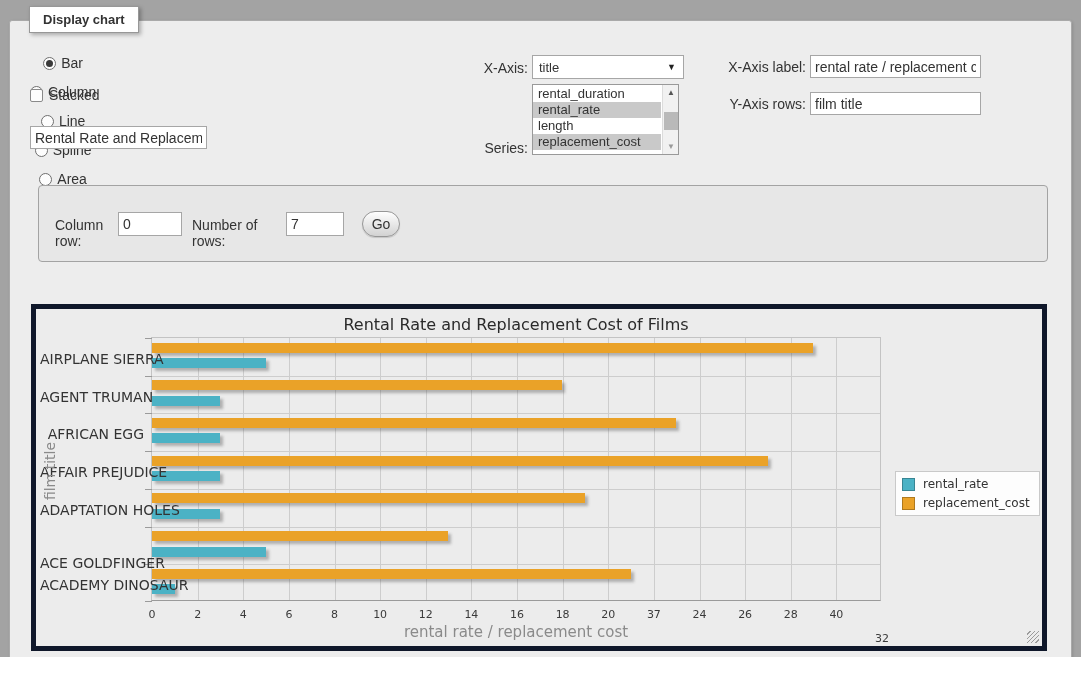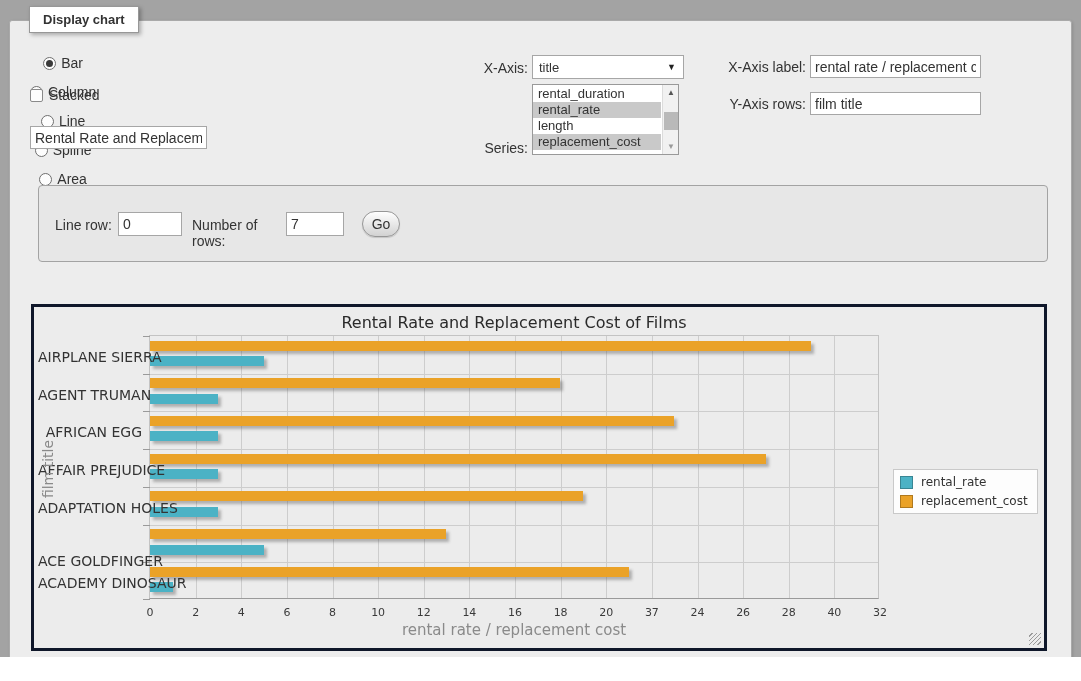--- a/index.html
+++ b/index.html
@@ -59,21 +59,21 @@
   .startrow-input { position:absolute; left:118px; top:212px; width:64px; height:24px; }
   .lbl-numrows { left:192px; top:217px; width:92px; text-align:left; }
   .numrows-input { position:absolute; left:286px; top:212px; width:58px; height:24px; }
   .go-btn { position:absolute; left:362px; top:211px; width:38px; height:26px; border-radius:13px;
     border:1px solid #969696; background:linear-gradient(#fefefe,#d2d2d2); font-size:14px; color:#333;
     font-family:"Liberation Sans", sans-serif; text-align:center; line-height:24px;
     box-shadow:0 1px 1px rgba(0,0,0,0.15); cursor:pointer; }
 
   
   .chart-box { position:absolute; left:31px; top:304px; width:1016px; height:347px;
-    background:#ececec; border:3px solid #0f172a; font-family:"DejaVu Sans", sans-serif; }
+    background:#ececec; border:5px solid #0f172a; font-family:"DejaVu Sans", sans-serif; }
   .chart-title { position:absolute; left:115px; top:6px; width:730px; text-align:center;
     font-size:16px; color:#2a2a2a; }
   .plot { position:absolute; left:115px; top:28px; width:730px; height:264px;
     border:1px solid #c3c3c3; border-bottom:1px solid #9a9a9a; }
   .grid-v { position:absolute; top:0; width:1px; height:100%; background:#cdcdcd; }
   .grid-h { position:absolute; left:0; width:100%; height:1px; background:#cdcdcd; }
   .ytickmark { position:absolute; left:-7px; width:7px; height:1px; background:#9a9a9a; }
   .bar { position:absolute; height:10px; box-shadow:3px 3px 3px rgba(90,90,90,0.42); }
   .cat-label { position:absolute; left:-112px; width:104px; text-align:right; font-size:14px;
     color:#333; white-space:nowrap; }
@@ -150,21 +150,21 @@
     </div>
   </div>
 
   <div class="form-label lbl-xlabel">X-Axis label:</div>
   <input class="text-input xlabel-input" value="rental rate / replacement cost" style="">
 
   <div class="form-label lbl-ylabel">Y-Axis rows:</div>
   <input class="text-input ylabel-input" value="film title" style="">
 
   <div class="rows-panel"></div>
-  <div class="form-label lbl-startrow">Line row:</div>
+  <div class="form-label lbl-startrow">Column row:</div>
   <input class="text-input startrow-input" value="0" style="">
   <div class="form-label lbl-numrows">Number of rows:</div>
   <input class="text-input numrows-input" value="7" style="">
   <div class="go-btn">Go</div>
 
   <div class="chart-box">
     <div class="chart-title">Rental Rate and Replacement Cost of Films</div>
     <div class="plot" id="plot">
         <div class="grid-v" style="left: 45.625px;"></div>
         <div class="grid-v" style="left: 91.25px;"></div>
@@ -225,21 +225,21 @@
         <div class="xtick-label" style="left: 273.75px;">12</div>
         <div class="xtick-label" style="left: 319.375px;">14</div>
         <div class="xtick-label" style="left: 365px;">16</div>
         <div class="xtick-label" style="left: 410.625px;">18</div>
         <div class="xtick-label" style="left: 456.25px;">20</div>
         <div class="xtick-label" style="left: 501.875px;">37</div>
         <div class="xtick-label" style="left: 547.5px;">24</div>
         <div class="xtick-label" style="left: 593.125px;">26</div>
         <div class="xtick-label" style="left: 638.75px;">28</div>
         <div class="xtick-label" style="left: 684.375px;">40</div>
-        <div class="xtick-label" style="left: 730px;">32</div>
+        <div class="xtick-label" style="left: 730px; margin-top: 24px;">32</div>
       </div>
     <div class="x-axis-title">rental rate / replacement cost</div>
     <div class="y-axis-title">
       <span>film title</span>
     </div>
     <div class="chart-legend" id="chart-legend">
         <div class="legend-row">
           <div class="legend-swatch" style="background: rgb(75, 178, 197);"></div>
           <div class="legend-label">rental_rate</div>
         </div>

